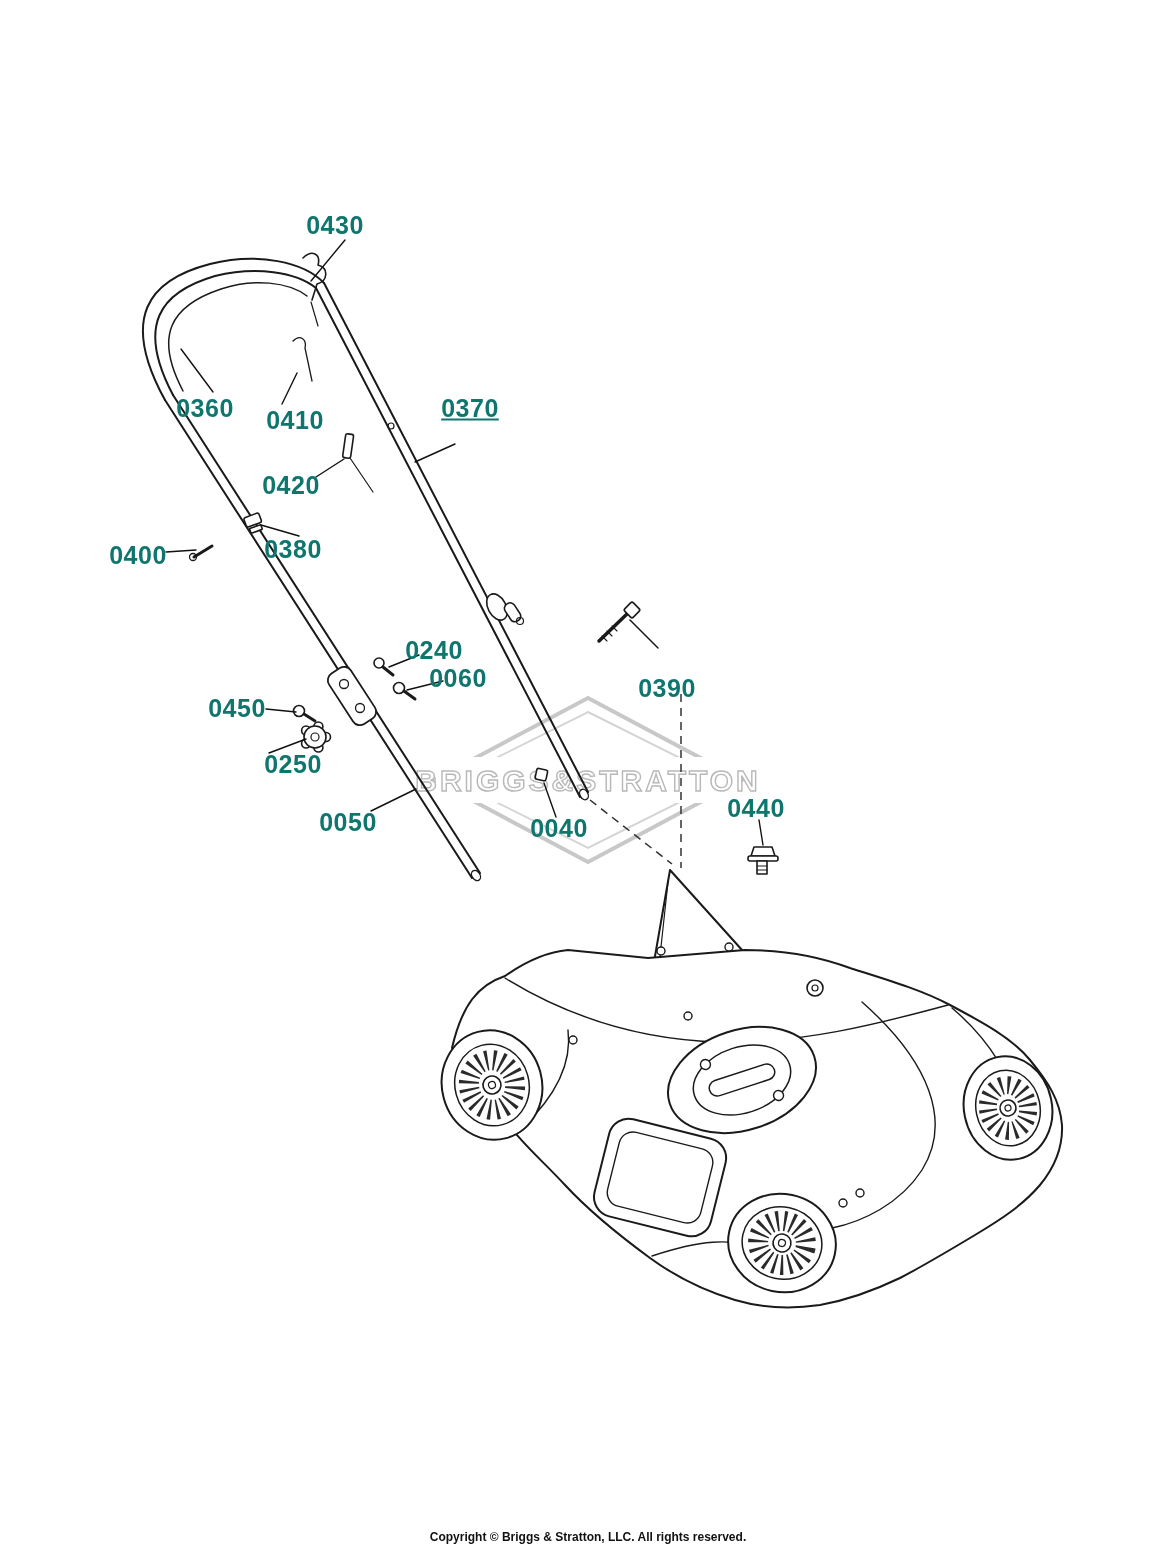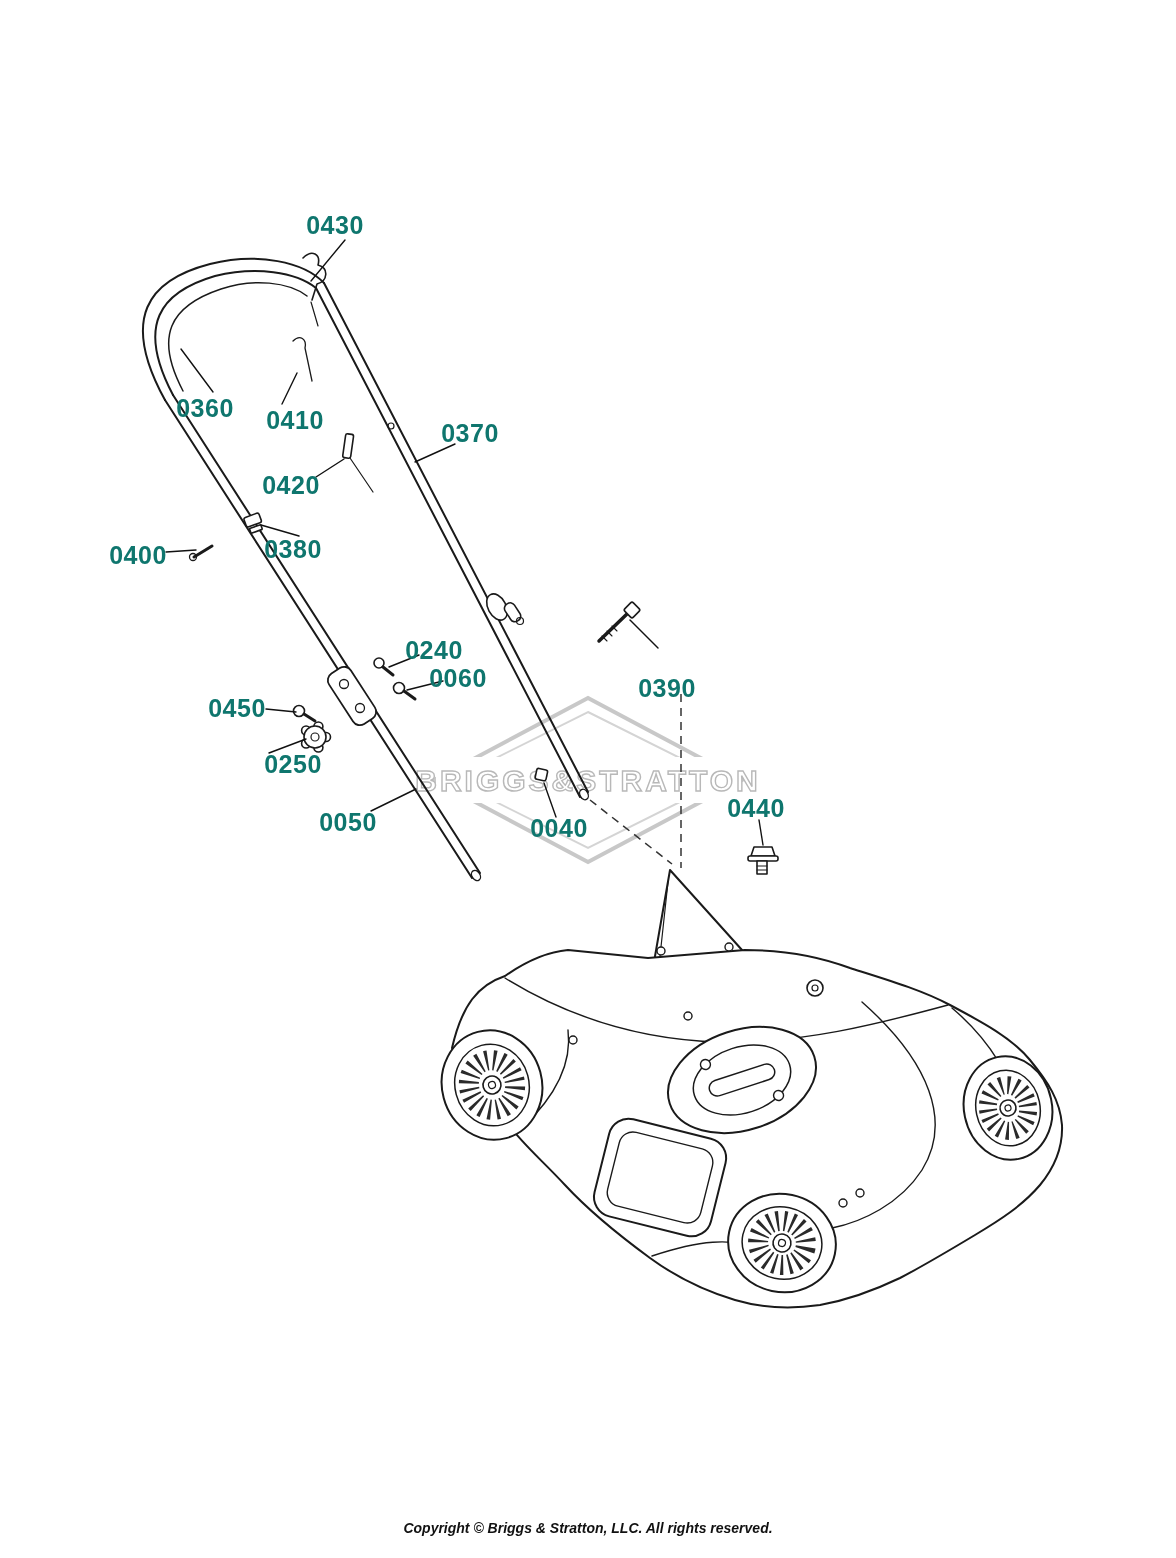--- a/index.html
+++ b/index.html
@@ -27,27 +27,26 @@
     transform: translate(-50%, -50%);
     font-weight: bold;
     font-size: 25px;
     letter-spacing: 0.5px;
     color: #0f766e;
     white-space: nowrap;
   }
   .copyright {
     position: absolute;
     left: 50%;
-    bottom: 22px;
+    bottom: 14px;
     transform: translateX(-50%);
-    font-size: 14px;
+    font-size: 12px;
     font-weight: bold;
     color: #111111;
     white-space: nowrap;
-    font-style: italic;
   }
 </style>
 </head>
 <body>
 
 <div class="canvas">
 
   <svg class="diagram-svg" viewBox="0 0 1176 1558">
 
     <g>
@@ -259,21 +258,21 @@
       <line x1="556" y1="817" x2="544" y2="783"></line>
       <line x1="658" y1="648" x2="630" y2="620"></line>
       <line x1="759" y1="820" x2="763" y2="845"></line>
     </g>
   </svg>
 
   <div class="labels-layer">
       <div class="part-label" style="left: 335px; top: 225px;">0430</div>
       <div class="part-label" style="left: 205px; top: 408px;">0360</div>
       <div class="part-label" style="left: 275px; top: 420px; margin-left: 20px;">0410</div>
-      <div class="part-label" style="left: 470px; top: 433px;">0370</div>
+      <div class="part-label" style="left: 470px; top: 408px; text-decoration: underline;">0370</div>
       <div class="part-label" style="left: 291px; top: 485px;">0420</div>
       <div class="part-label" style="left: 138px; top: 555px;">0400</div>
       <div class="part-label" style="left: 293px; top: 549px;">0380</div>
       <div class="part-label" style="left: 434px; top: 650px;">0240</div>
       <div class="part-label" style="left: 458px; top: 678px;">0060</div>
       <div class="part-label" style="left: 237px; top: 708px;">0450</div>
       <div class="part-label" style="left: 245px; top: 764px; margin-left: 48px;">0250</div>
       <div class="part-label" style="left: 348px; top: 822px;">0050</div>
       <div class="part-label" style="left: 559px; top: 828px;">0040</div>
       <div class="part-label" style="left: 667px; top: 688px;">0390</div>

